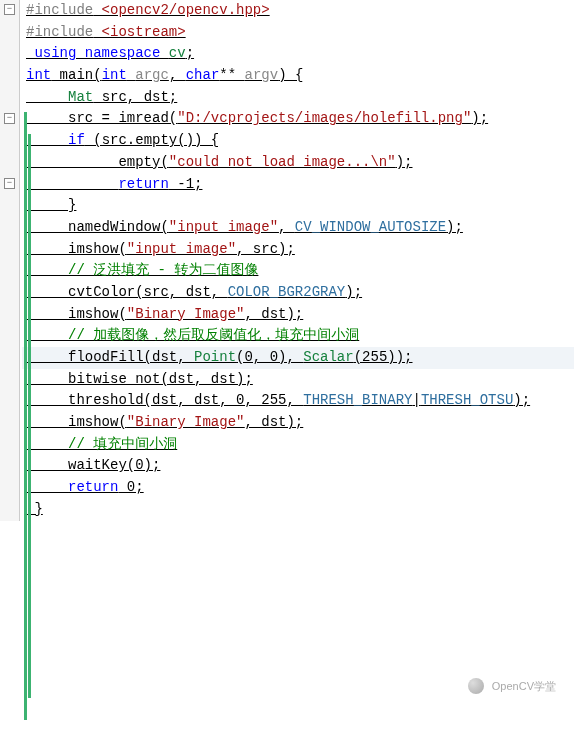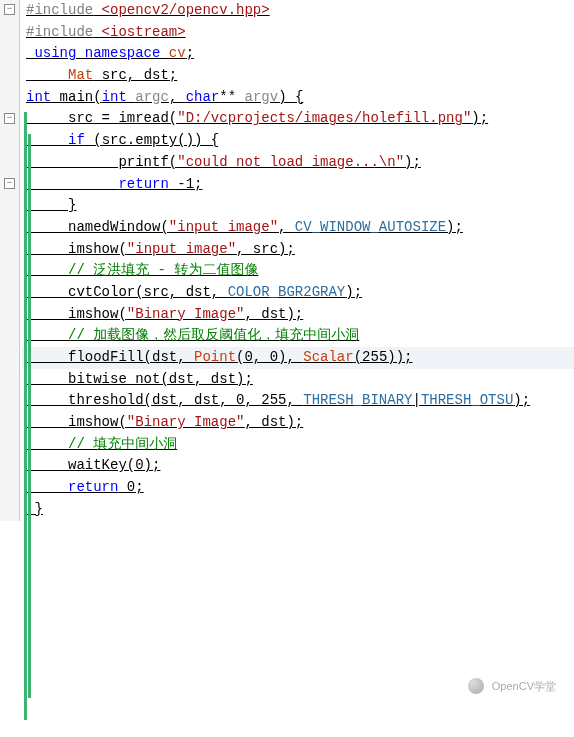--- a/index.html
+++ b/index.html
@@ -47,21 +47,21 @@
     .line.current {
       background: #f0f4f8;
     }
     .indent-bar {
       position: absolute;
       width: 3px;
       background: #3cb371;
       left: 22px;
     }
     .kw-blue { color: #0000ff; margin-top: 20px; }
-    .type { color: #c2410c; }
+    .type { color: #15803d; }
     .str { color: #a31515; }
     .comment { color: #008000; }
     .macro { color: #808080; }
     .include-path { color: #a31515; }
     .enum { color: #2f6f9f; }
     .gray { color: #888; }
     .watermark {
       position: absolute;
       right: 18px;
       bottom: 42px;
@@ -89,25 +89,25 @@
   <div class="fold" style="top:113px">−</div>
   <div class="fold" style="top:178px">−</div>
 
   <div class="indent-bar" style="top:112px; height:608px; left:24px;"></div>
   <div class="indent-bar" style="top:134px; height:564px; left:28px;"></div>
 
   <div class="line"><span class="macro">#include</span><span class="include-path"> &lt;opencv2/opencv.hpp&gt;</span></div>
   <div class="line"><span class="macro">#include</span><span class="include-path"> &lt;iostream&gt;</span></div>
   <div class="line"><span></span></div>
   <div class="line"><span class="kw-blue"> using namespace </span><span class="type">cv</span><span>;</span></div>
+  <div class="line"><span class="kw-blue">int</span><span> main(</span><span class="kw-blue">int</span><span> </span><span class="gray">argc</span><span>, </span><span class="kw-blue">char</span><span>** </span><span class="gray">argv</span><span>) {</span></div>
   <div class="line"><span>     </span><span class="type">Mat</span><span> src, dst;</span></div>
-  <div class="line"><span class="kw-blue">int</span><span> main(</span><span class="kw-blue">int</span><span> </span><span class="gray">argc</span><span>, </span><span class="kw-blue">char</span><span>** </span><span class="gray">argv</span><span>) {</span></div>
   <div class="line"><span>     src = imread(</span><span class="str">"D:/vcprojects/images/holefill.png"</span><span>);</span></div>
   <div class="line"><span>     </span><span class="kw-blue">if</span><span> (src.empty()) {</span></div>
-  <div class="line"><span>           printf(</span><span class="str">"could not load image...\n"</span><span>);</span></div>
+  <div class="line"><span>           empty(</span><span class="str">"could not load image...\n"</span><span>);</span></div>
   <div class="line"><span>           </span><span class="kw-blue">return</span><span> -1;</span></div>
   <div class="line"><span>     }</span></div>
   <div class="line"><span>     namedWindow(</span><span class="str">"input image"</span><span>, </span><span class="enum">CV_WINDOW_AUTOSIZE</span><span>);</span></div>
   <div class="line"><span>     imshow(</span><span class="str">"input image"</span><span>, src);</span></div>
   <div class="line"><span></span></div>
   <div class="line"><span class="comment">     // 泛洪填充 - 转为二值图像</span></div>
   <div class="line"><span>     cvtColor(src, dst, </span><span class="enum">COLOR_BGR2GRAY</span><span>);</span></div>
   <div class="line"><span>     imshow(</span><span class="str">"Binary Image"</span><span>, dst);</span></div>
   <div class="line"><span></span></div>
   <div class="line"><span class="comment">     // 加载图像，然后取反阈值化，填充中间小洞</span></div>

